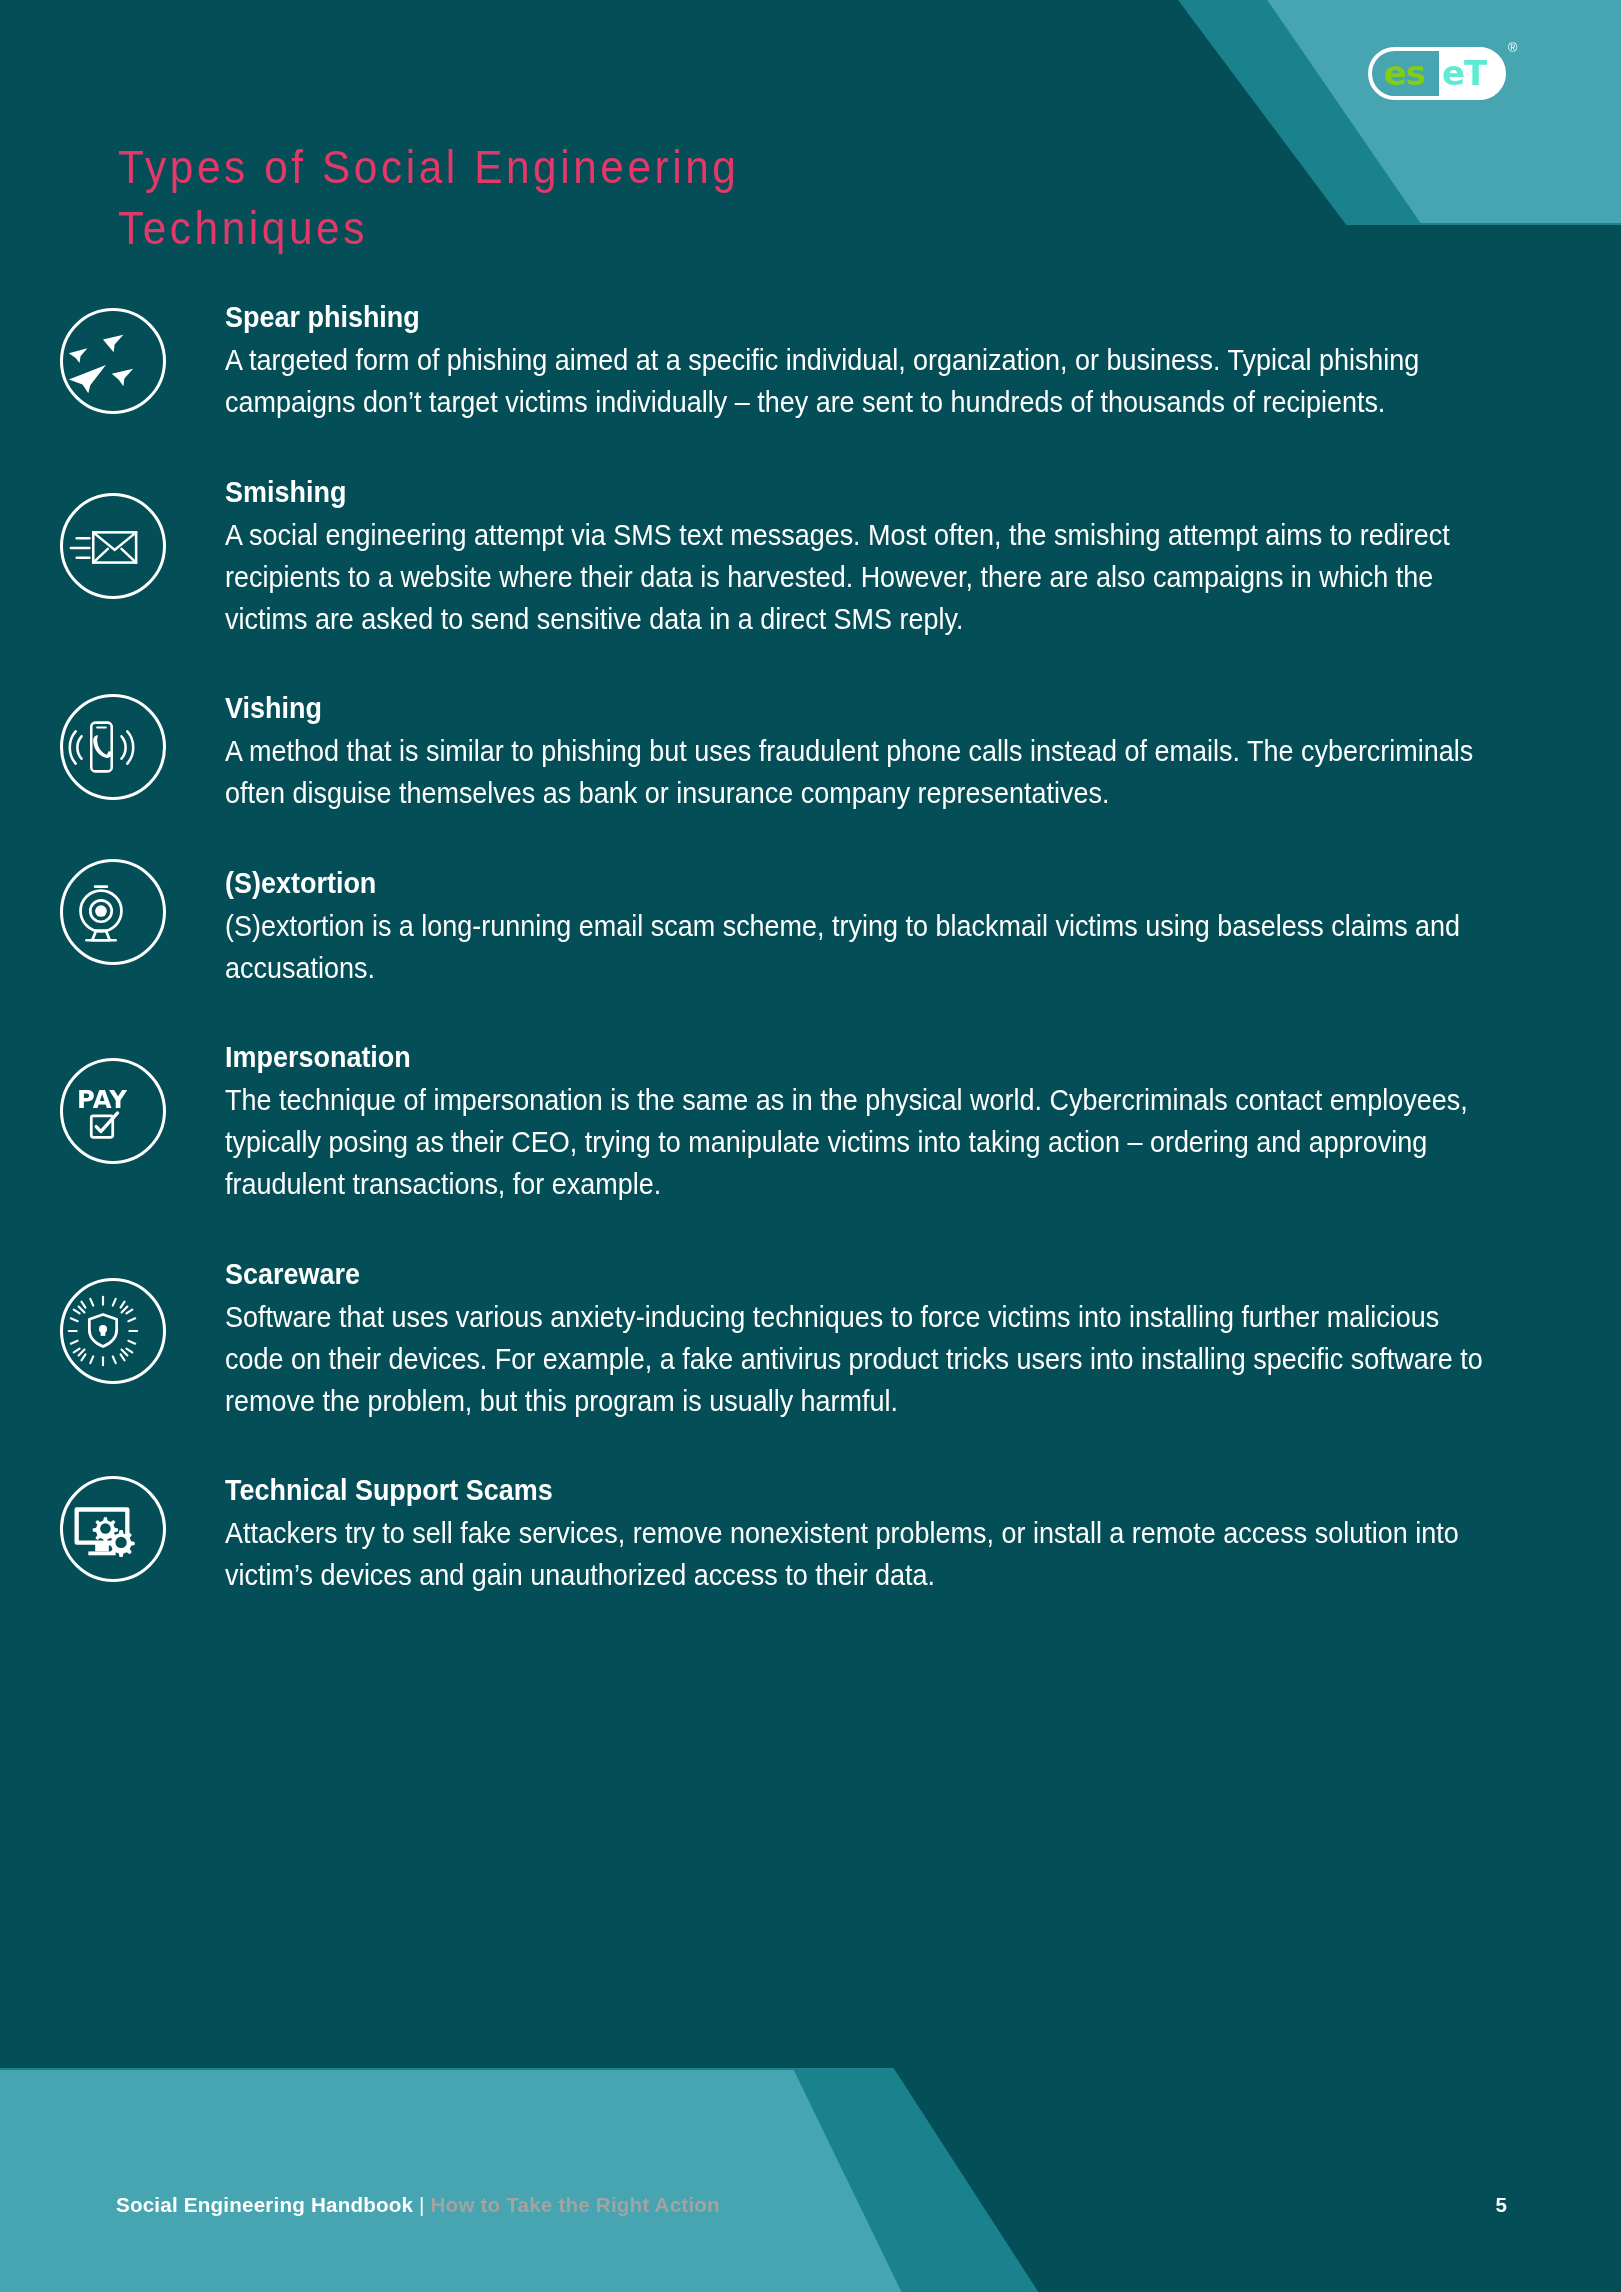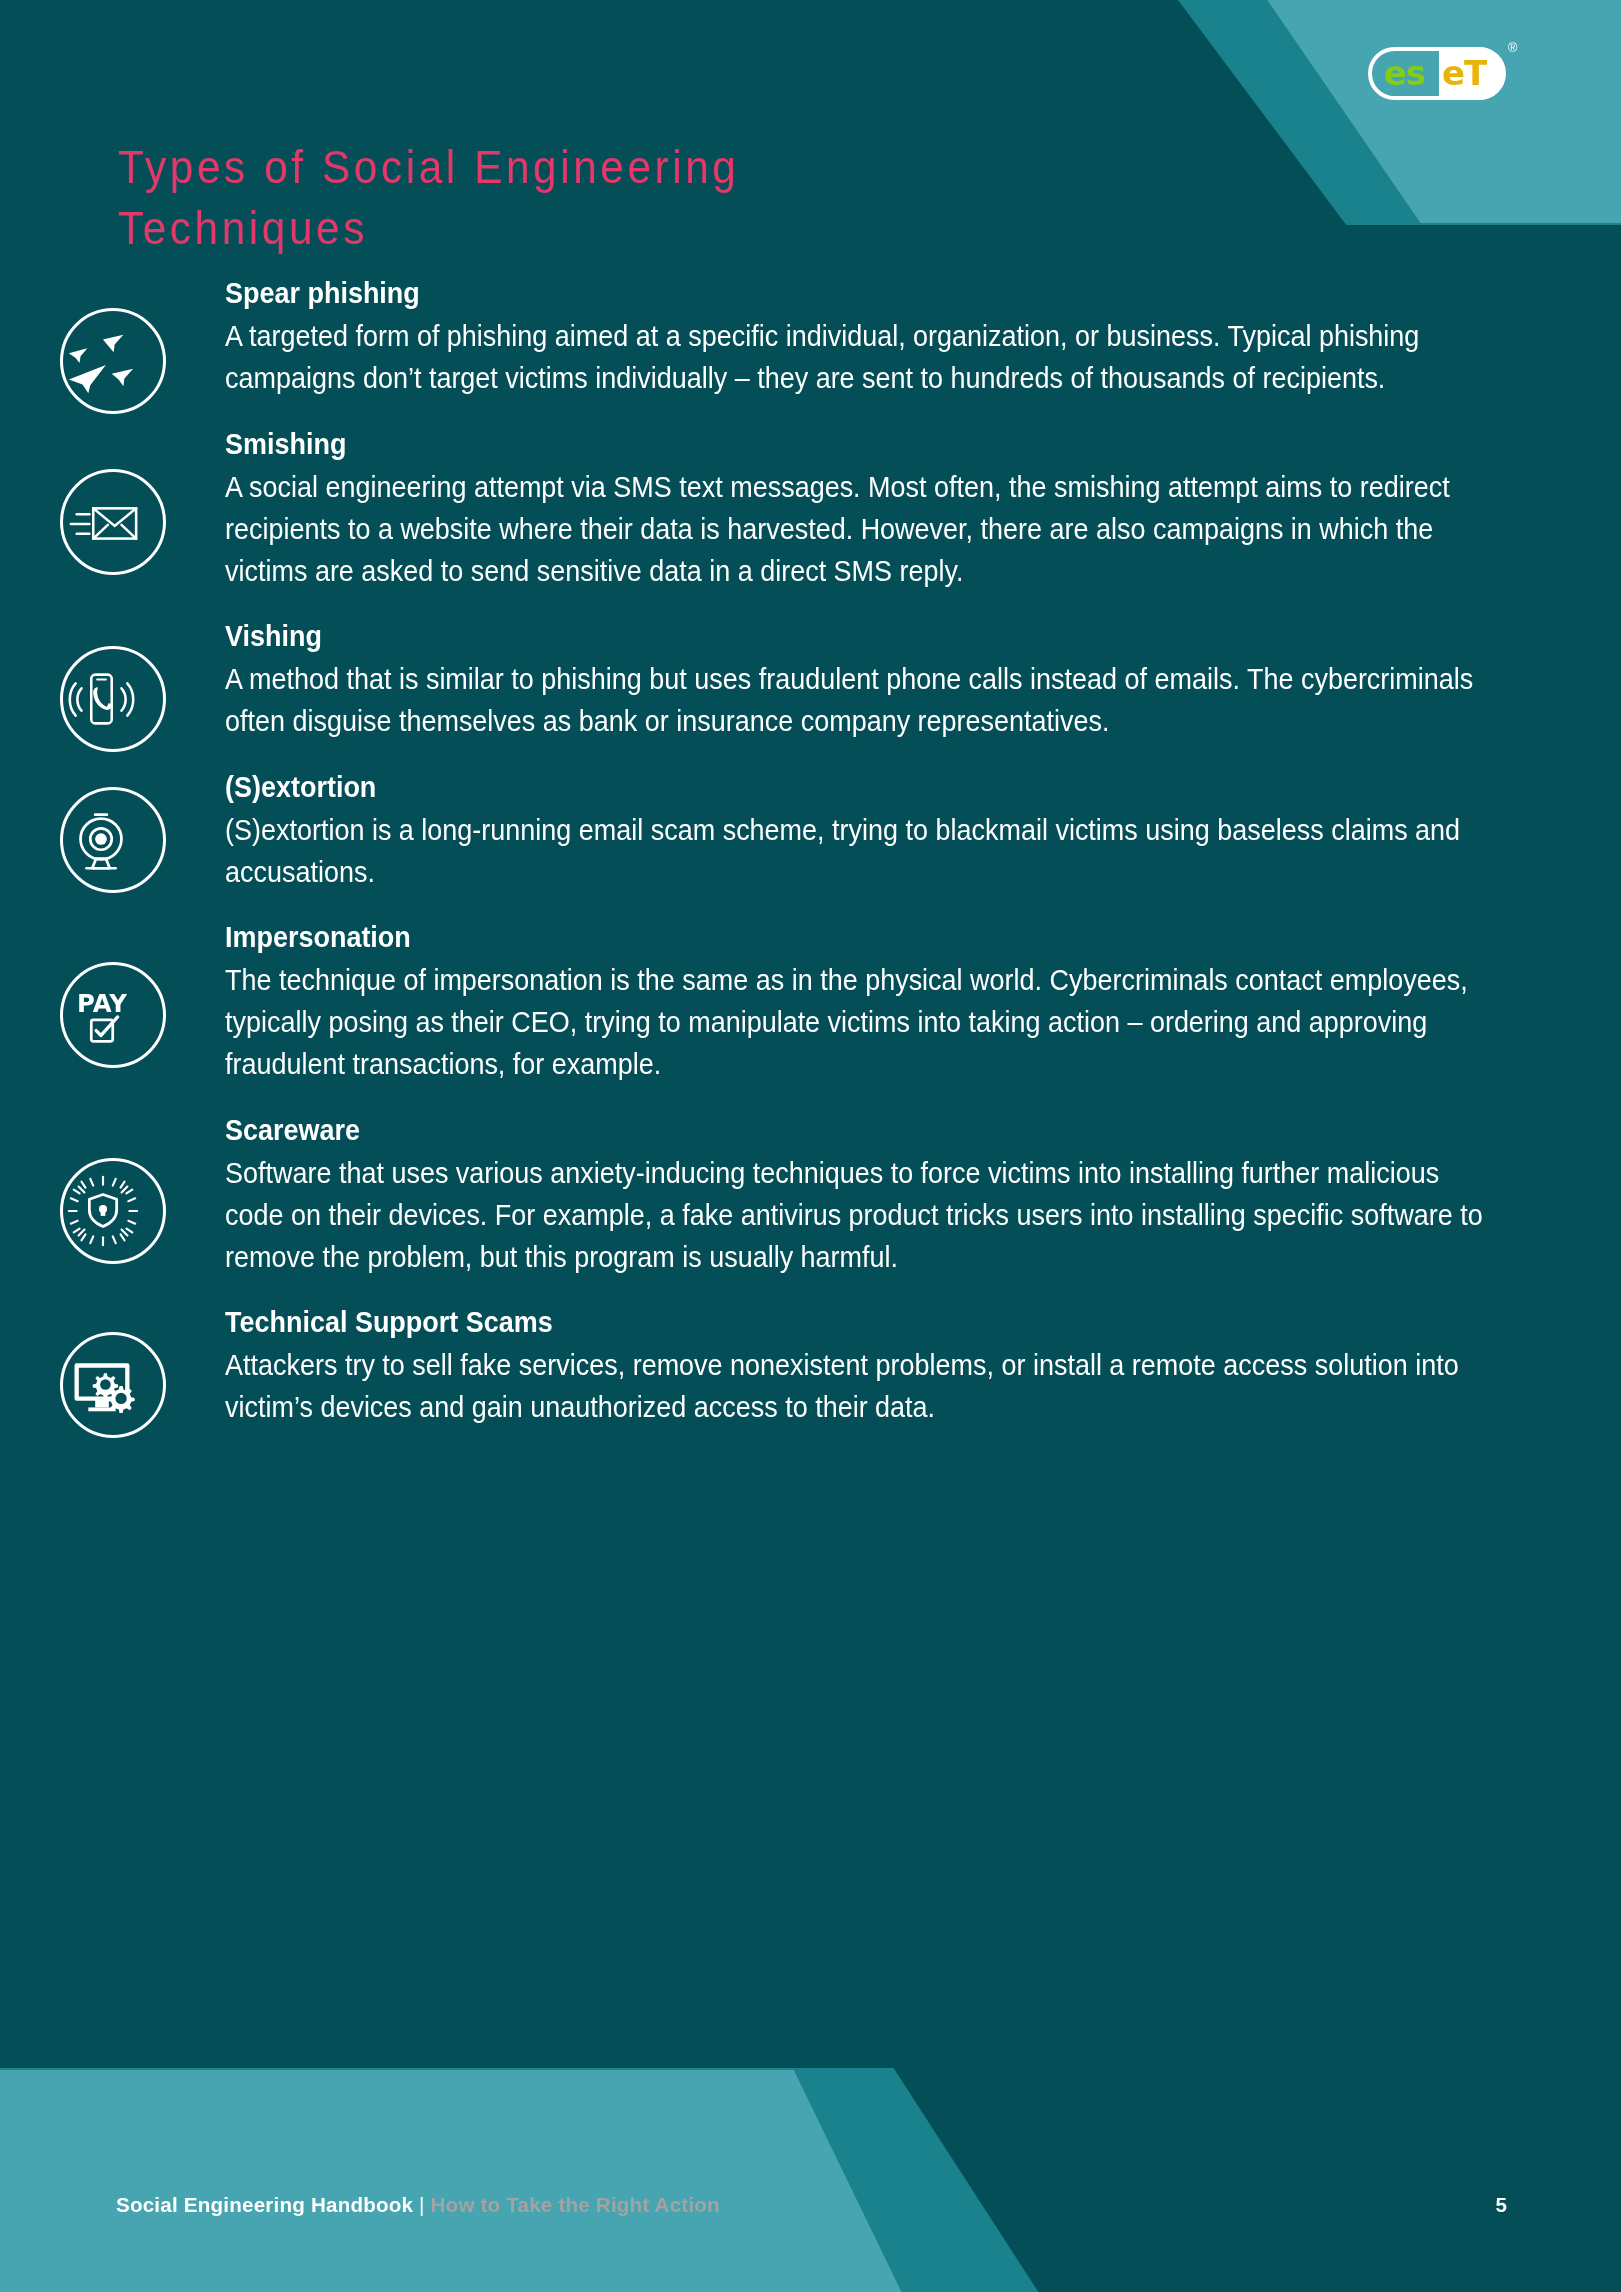--- a/index.html
+++ b/index.html
@@ -101,21 +101,21 @@
     line-height: 35px;
     font-family: "DejaVu Sans", sans-serif;
   }
   .logo-text-b {
     position: absolute;
     left: 74px;
     top: 14.7px;
     font-size: 34px;
     font-weight: 700;
     letter-spacing: -1px;
-    color: #eab308;
+    color: #5eead4;
     line-height: 35px;
     font-family: "DejaVu Sans", sans-serif;
   }
   .logo-reg {
     position: absolute;
     left: 140px;
     top: 0px;
     font-size: 12.7px;
     color: #ffffff;
   }
@@ -164,20 +164,21 @@
     border: 3.9px solid #ffffff;
     border-radius: 50%;
     box-sizing: border-box;
     display: flex;
     align-items: center;
     position: absolute;
   }
   .item-body {
     flex: 1 1 auto;
     padding-right: 137px;
+    margin-top: 24px;
   }
   .item-title {
     color: #ffffff;
     font-size: 29px;
     font-weight: 700;
     line-height: 39px;
     margin: 0 0 2px 0;
     font-family: "Liberation Sans Narrow", "Liberation Sans", sans-serif;
     transform: scaleX(0.93);
     transform-origin: left center;

